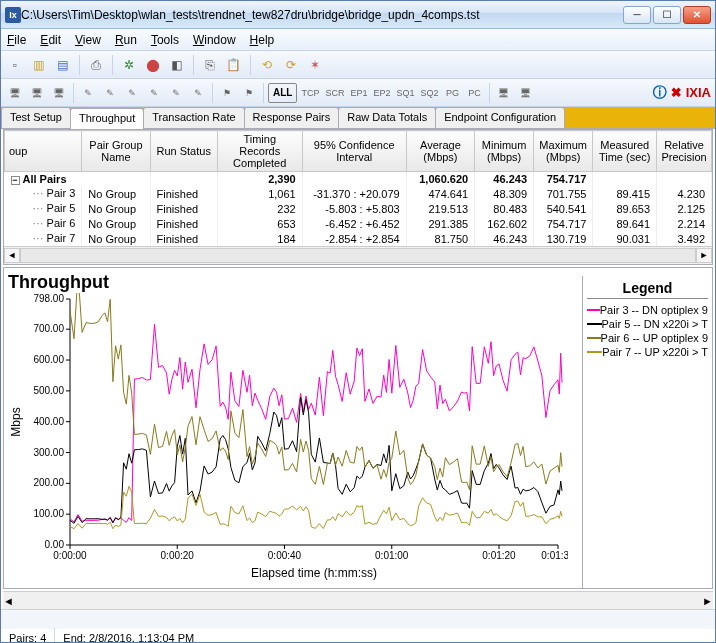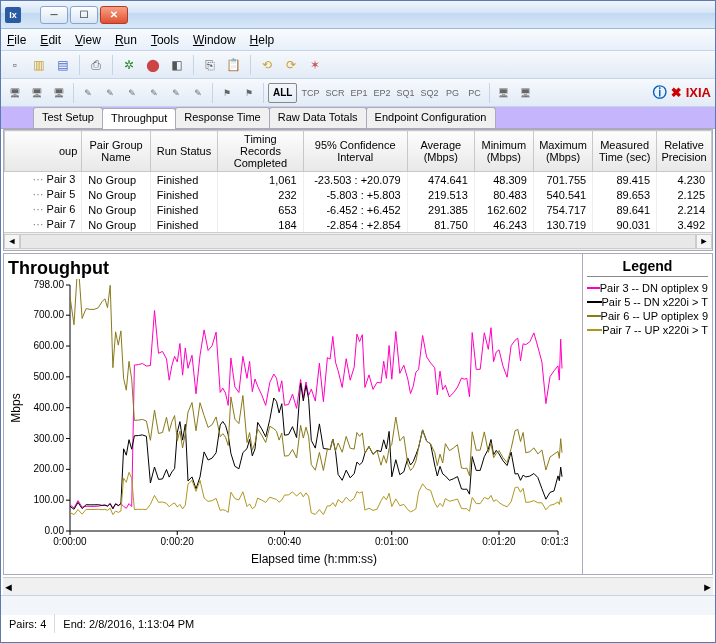--- a/index.html
+++ b/index.html
@@ -1,64 +1,65 @@
 <!DOCTYPE html>
 <html><head>
 <meta charset="utf-8">
 <style>
 * { box-sizing: border-box; margin: 0; padding: 0; }
 body { font-family: "Segoe UI", Tahoma, sans-serif; font-size: 11px; background: #fff; width: 716px; height: 643px; overflow: hidden; border: 1px solid #5a7ab0; }
 .titlebar { height: 28px; background: linear-gradient(#f0f5fc,#d5e4f7 45%,#c2d9f2 46%,#d9e8f8); display:flex; align-items:center; padding:0 4px; border-bottom:1px solid #9db8d8;}
-.titlebar .icon { width:16px; height:16px; background:#2a5aa0; color:#fff; font-size:9px; line-height:16px; text-align:center; border-radius:2px; font-weight:bold; margin-right:19px;}
+.titlebar .icon { width:16px; height:16px; background:#2a5aa0; color:#fff; font-size:9px; line-height:16px; text-align:center; border-radius:2px; font-weight:bold; margin-right:0;}
 .titlebar .title { flex:1; color:#000; font-size:12px; white-space:nowrap; overflow:hidden; }
 .winbtns { display:flex; gap:2px; }
 .winbtn { width:28px; height:18px; border:1px solid #8aa6c8; background:linear-gradient(#fdfefe,#d8e6f5); border-radius:3px; display:flex; align-items:center; justify-content:center; font-size:10px;}
 .winbtn.close { background:linear-gradient(#f7a188,#e05030); border-color:#b03c26; color:#fff; font-weight:bold;}
 .menubar { height:22px; background:linear-gradient(#f8fbfe,#e8f0fa); display:flex; align-items:center; padding:0 6px; gap:14px; border-bottom:1px solid #c5d4e6; font-size:12px; }
 .menubar span u { text-decoration: underline; }
 .toolbar { height:28px; background:linear-gradient(#f6f9fd,#e2ebf6); border-bottom:1px solid #c5d4e6; display:flex; align-items:center; padding:0 4px; gap:4px;}
 .tbtn { width:20px; height:20px; border:1px solid transparent; border-radius:2px; display:flex; align-items:center; justify-content:center; font-size:12px; color:#555;}
 .vsep { width:1px; height:20px; background:#c5d4e6; margin:0 2px;}
 .toolbar2 { height:28px; background:linear-gradient(#f6f9fd,#e2ebf6); border-bottom:1px solid #c5d4e6; display:flex; align-items:center; padding:0 4px; gap:2px;}
 .tb2 { min-width:20px; height:20px; padding:0 2px; display:flex; align-items:center; justify-content:center; font-size:9px; color:#666;}
 .tb2.all { border:1px solid #888; border-radius:2px; font-weight:bold; color:#000; font-size:10px; padding:0 4px;}
 .ixia { margin-left:auto; display:flex; align-items:center; gap:4px; font-weight:bold; color:#c00; font-size:13px;}
 .ixia .dot { color:#0a60c0; font-size:14px;}
-.tabs { height:22px; display:flex; border-bottom:1px solid #aab; background:#c4b5fd; font-size:11px;padding-left:32px;}
+.tabs { height:22px; display:flex; border-bottom:1px solid #aab; background:#eab308; font-size:11px;}
 .tab { padding:3px 8px 0 8px; border:1px solid #aab; border-bottom:none; margin-right:-1px; background:#f0f0f0; border-radius:3px 3px 0 0;}
 .tab.active { background:#fff; position:relative; top:1px; }
 .gridwrap { border:1px solid #aab; margin:0 2px; }
 .grid { border-collapse:collapse; width:100%; font-size:11px; }
 .grid th { background:linear-gradient(#fdfdfd,#e8e8e8); border:1px solid #c8c8c8; padding:2px 4px; font-weight:normal; text-align:center; height:30px; line-height:1.1; }
 .grid td { border-right:1px solid #eee; padding:1px 6px; text-align:right; white-space:nowrap; }
 .grid td.l { text-align:left; }
 .grid tr.totals td { font-weight:bold; }
 .tree-toggle { display:inline-block; width:9px; height:9px; border:1px solid #888; line-height:7px; text-align:center; font-size:9px; margin-right:3px; background:#fff;}
 .hscroll { height:18px; background:#f0f0f0; border-top:1px solid #ccc; display:flex; align-items:center;}
 .hscroll .track { flex:1; height:15px; background:#e8e8e8; border:1px solid #ccc;}
 .hscroll .btn { width:16px; height:15px; background:#f5f5f5; border:1px solid #ccc; font-size:9px; text-align:center; line-height:13px;}
 .chartarea { display:flex; border:1px solid #aab; margin:2px; height:322px; }
 .chartleft { flex:1; padding:4px 4px 0 4px; position:relative; }
 .charttitle { font:bold 18px Arial; }
-.legendbox { width:130px; border-left:1px solid #aab; padding:4px; font-size:11px; }
+.legendbox { width:130px; border-left:1px solid #aab; padding:4px; font-size:11px;margin-top:8px; }
 .legendhdr { font:bold 14px Arial; text-align:center; border-bottom:1px solid #888; padding-bottom:2px; margin-bottom:4px;}
 .legenditem { display:flex; align-items:center; padding:1px 0; white-space:nowrap; overflow:hidden;}
 .legline { width:20px; height:2px; }
 svg { display:block; }
 .xlabel { font:12px Arial; text-anchor:middle; }
 .ylabel { font:12px Arial; }
 .statusbar { height:20px; border-top:1px solid #c5d4e6; display:flex; align-items:center; font-size:11px; background:#f2f6fb;}
 .statusbar div { padding:0 8px; border-right:1px solid #d0dae8; height:100%; display:flex; align-items:center;margin-top:36px;}
 .bscroll { height:18px; display:flex; align-items:center; background:#f0f0f0; border-top:1px solid #ccc; margin:0 2px;}
 </style>
 </head>
 <body>
 
 <div class="titlebar">
   <div class="icon">Ix</div>
+  <div class="title">C:\Users\Tim\Desktop\wlan_tests\trendnet_tew827dru\bridge\bridge_updn_4comps.tst</div>
   <div class="winbtns">
     <div class="winbtn">─</div>
     <div class="winbtn">☐</div>
     <div class="winbtn close">✕</div>
   </div>
 </div>
 
 <div class="menubar">
   <span><u>F</u>ile</span>
   <span><u>E</u>dit</span>
@@ -118,48 +119,60 @@
   <div class="ixia">
     <span class="dot">ⓘ</span>
     <span style="color:#cc0000">✖</span>
       <span>IXIA</span>
   </div>
 </div>
 
 <div class="tabs">
   <div class="tab">Test Setup</div>
   <div class="tab active">Throughput</div>
-  <div class="tab">Response Time</div>
+  <div class="tab">Transaction Rate</div>
+  <div class="tab">Response Pairs</div>
   <div class="tab">Raw Data Totals</div>
   <div class="tab">Endpoint Configuration</div>
 </div>
 
 <div class="gridwrap">
 <table class="grid">
 <thead>
         <tr>
- <th style="text-align:right;width:60px">oup</th>
+ <th style="text-align:left;width:60px">oup</th>
  <th style="width:70px">Pair Group<br>Name</th>
  <th style="width:70px">Run Status</th>
  <th style="width:90px">Timing Records<br>Completed</th>
  <th style="width:105px">95% Confidence<br>Interval</th>
  <th style="width:70px">Average<br>(Mbps)</th>
  <th style="width:60px">Minimum<br>(Mbps)</th>
  <th style="width:60px">Maximum<br>(Mbps)</th>
  <th style="width:65px">Measured<br>Time (sec)</th>
  <th style="width:55px">Relative<br>Precision</th>
 </tr>
       </thead>
 <tbody id="gridbody">
+        <tr class="totals">
+          <td class="l" colspan="2"><span class="tree-toggle">−</span>All Pairs</td>
+          <td class="l"></td>
+          <td>2,390</td>
+          <td></td>
+          <td>1,060.620</td>
+          <td>46.243</td>
+          <td>754.717</td>
+          <td></td>
+          <td></td>
+        </tr>
         <tr>
           <td class="l" style="padding-left:28px;color:#888">⋯ <span style="color:#000">Pair 3</span></td>
           <td class="l">No Group</td>
           <td class="l">Finished</td>
           <td>1,061</td>
-          <td>-23.503 : +20.079</td>
+          <td>-31.370 : +20.079</td>
           <td>474.641</td>
           <td>48.309</td>
           <td>701.755</td>
           <td>89.415</td>
           <td>4.230</td>
         </tr>
         <tr>
           <td class="l" style="padding-left:28px;color:#888">⋯ <span style="color:#000">Pair 5</span></td>
           <td class="l">No Group</td>
           <td class="l">Finished</td>

